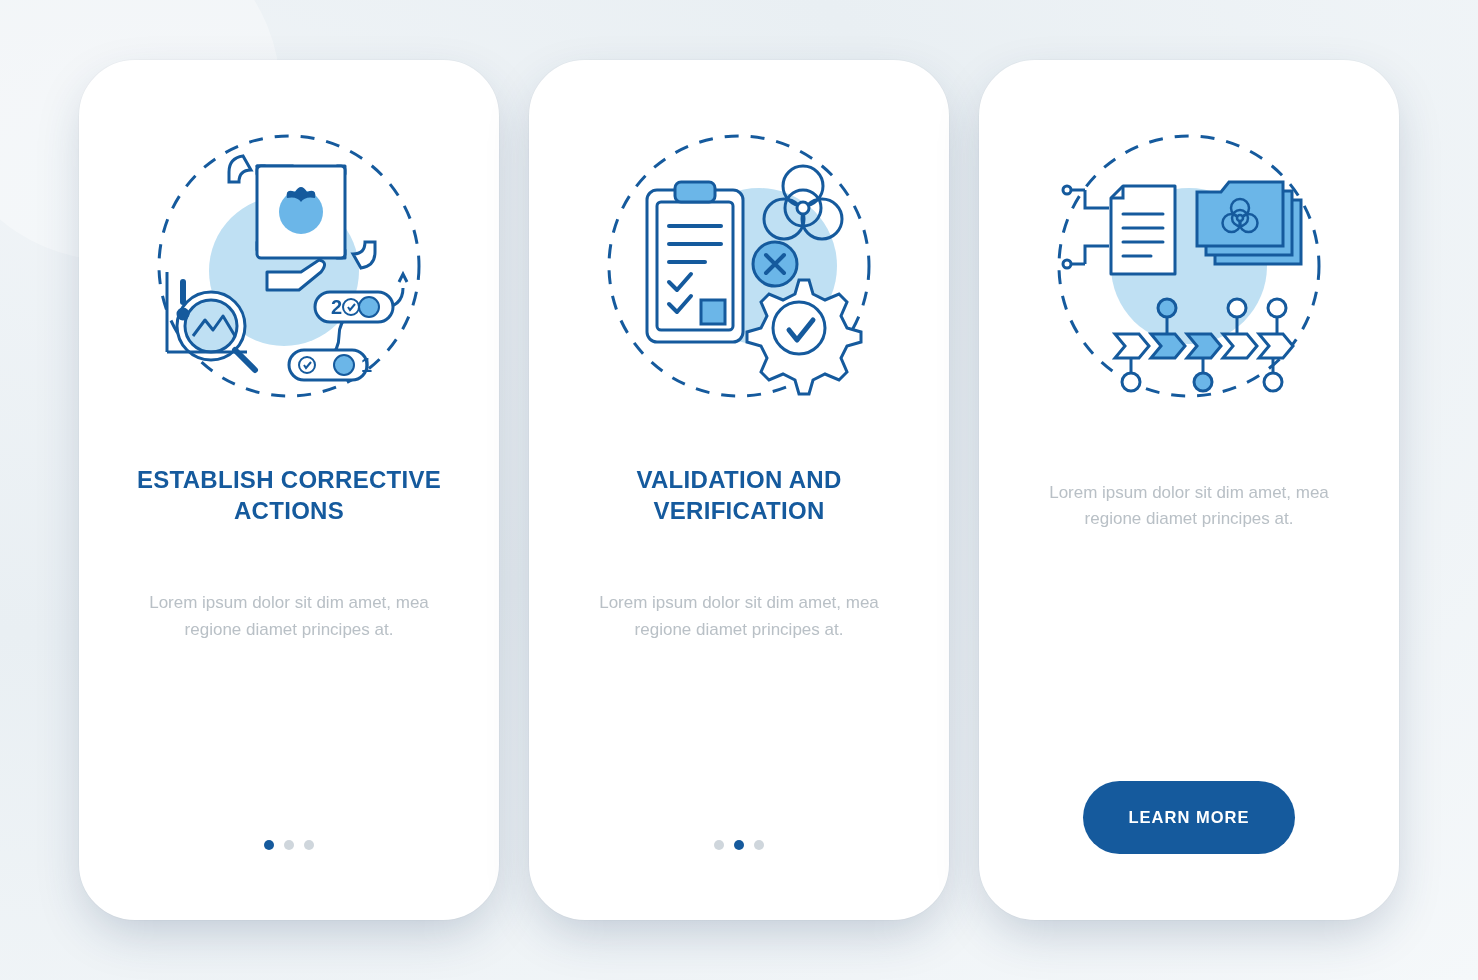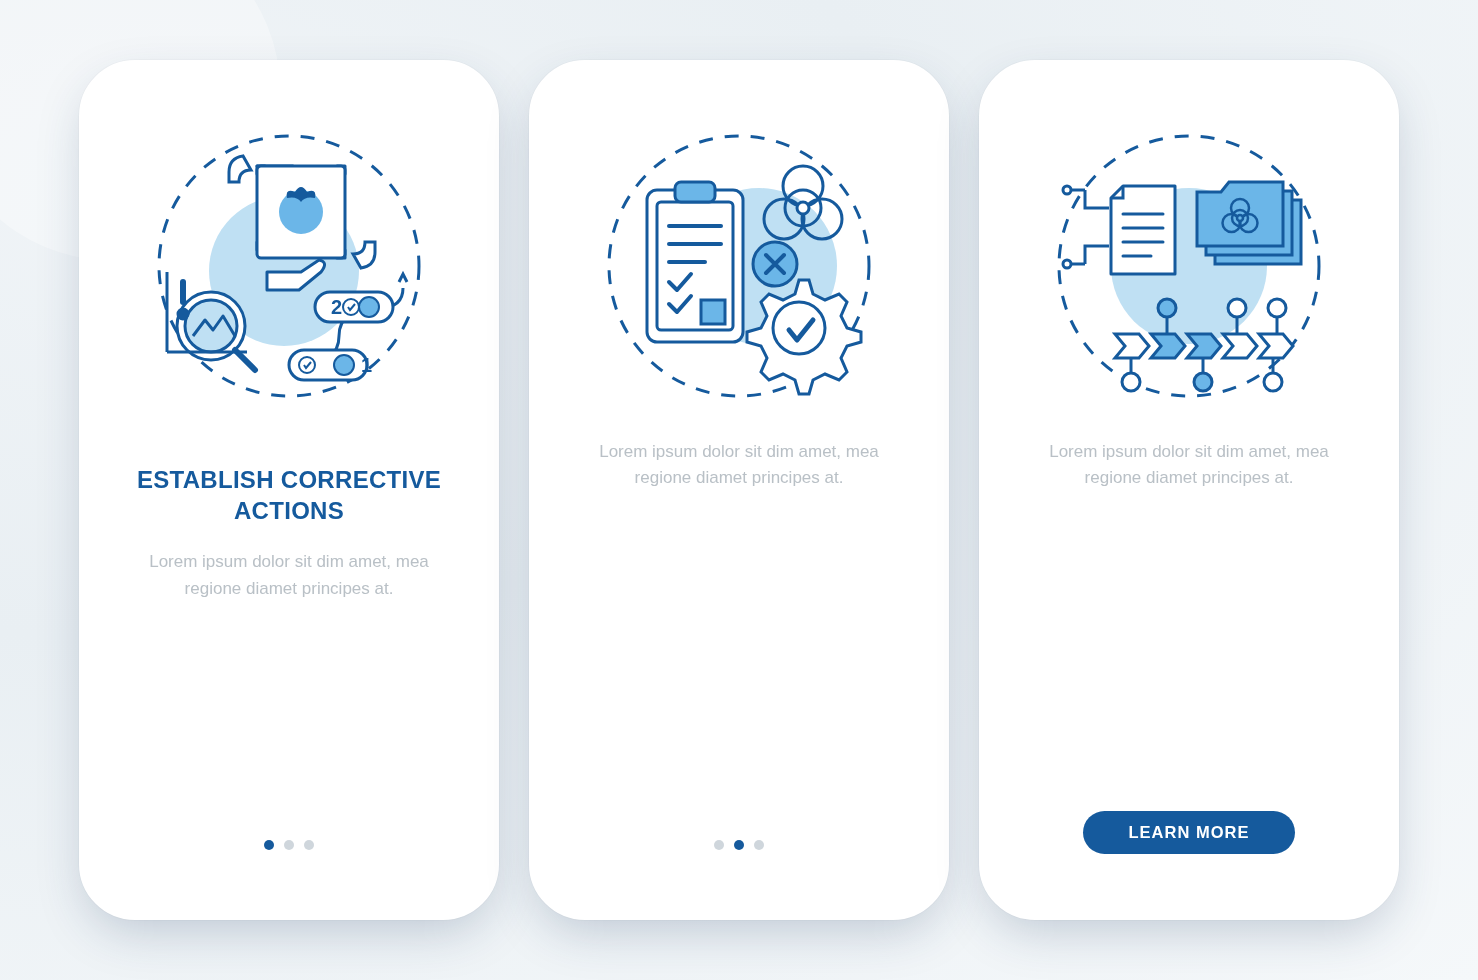--- a/index.html
+++ b/index.html
@@ -57,21 +57,21 @@
     font-size: 24px;
     font-weight: 700;
     color: #155a9d;
     letter-spacing: 0.3px;
     text-align: center;
     line-height: 1.3;
     text-transform: uppercase;
     max-width: 320px;
   }
   .desc {
-    margin-top: 23px;
+    margin-top: 64px;
     font-size: 17px;
     color: #b9c0c6;
     text-align: center;
     line-height: 1.55;
     max-width: 300px;
   }
   .spacer { flex: 1; }
 
   .dots {
     display: flex;
@@ -82,21 +82,21 @@
     width: 10px; height: 10px; border-radius: 50%;
     background: #cfd6dc;
   }
   .dot.active { background: #155a9d; }
 
   .cta {
     background: #155a9d;
     color: #fff;
     border: none;
     border-radius: 999px;
-    padding: 12px 46px;
+    padding: 27px 46px;
     font-size: 16.5px;
     font-weight: 600;
     letter-spacing: 1px;
     margin-bottom: 24px;
     cursor: pointer;
   }
 </style>
 </head>
 <body>
 
@@ -210,20 +210,21 @@
 
         <g transform="translate(210,212)">
           <g fill="#fff" stroke="#155a9d" stroke-width="3">
             <path d="M0,-48 l10,0 l4,14 l12,6 l14,-6 l8,8 l-6,14 l6,12 l14,4 l0,10 l-14,4 l-6,12 l6,14 l-8,8 l-14,-6 l-12,6 l-4,14 l-10,0 l-4,-14 l-12,-6 l-14,6 l-8,-8 l6,-14 l-6,-12 l-14,-4 l0,-10 l14,-4 l6,-12 l-6,-14 l8,-8 l14,6 l12,-6z"></path>
           </g>
           <circle r="26" fill="#fff" stroke="#155a9d" stroke-width="3"></circle>
           <path d="M-10 2 l8 10 l16 -20" fill="none" stroke="#155a9d" stroke-width="5" stroke-linecap="round" stroke-linejoin="round"></path>
         </g>
       </svg>
     </div>
+    <h2 class="title">VALIDATION AND VERIFICATION</h2>
     <p class="desc">Lorem ipsum dolor sit dim amet, mea regione diamet principes at.</p>
     <div class="spacer"></div>
     <div class="dots">
       <span class="dot"></span>
       <span class="dot active"></span>
       <span class="dot"></span>
     </div>
   </div>
 
   <div class="phone">

